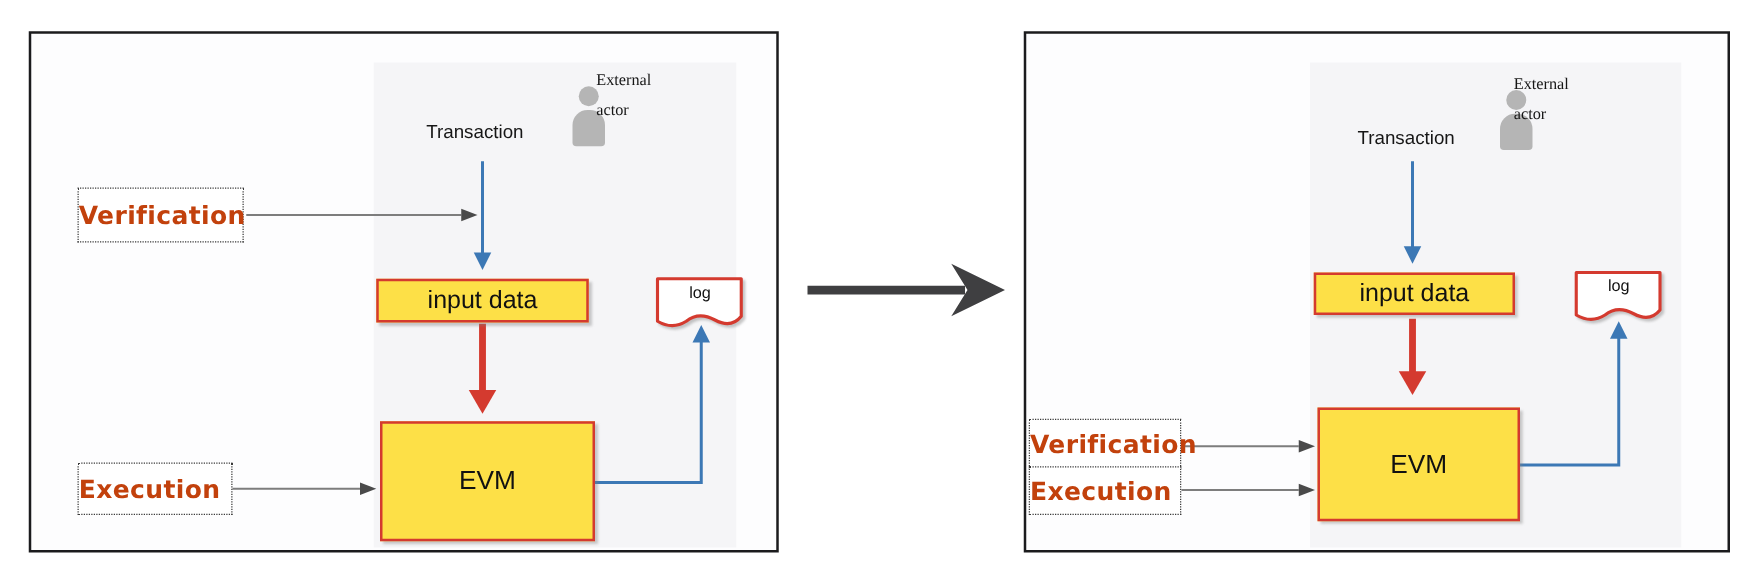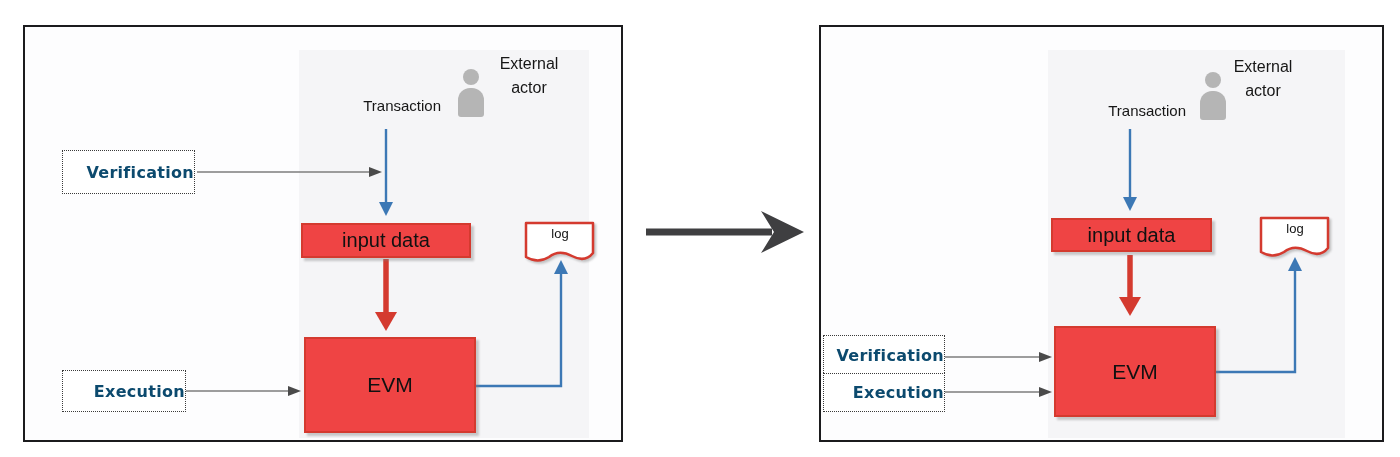--- a/index.html
+++ b/index.html
@@ -11,42 +11,42 @@
     position:absolute; background:#fdfdfe; border:2px solid #1b1b1d;
   }
   .panel-left  { left:23px;  top:25px; width:596px; height:413px; }
   .panel-right { left:819px; top:25px; width:561px; height:413px; }
   .band { position:absolute; background:#f5f5f7; }
   .band-left  { left:274px; top:23px; width:290px; height:388px; }
   .band-right { left:227px; top:23px; width:297px; height:388px; }
   .overlay { position:absolute; left:0; top:0; pointer-events:none; }
 
   .label { position:absolute; color:#161616; font-size:15px; }
-  .center { text-align:right; }
+  .center { text-align:left; }
 
   .redbox {
-    position:absolute; background:#ef4444; border:2.5px solid #d43a2f;
+    position:absolute; background:#fde047; border:2.5px solid #d43a2f;
     display:flex; align-items:center; justify-content:center;
     color:#111; box-shadow:2.5px 2.5px 2px rgba(130,130,130,0.4);
   }
   .input-box { font-size:20px; }
   .evm-box   { font-size:21px; }
 
   .dottedbox {
     position:absolute; background:#ffffff; border:1.5px dotted #3a3a3a;
-    display:flex; align-items:center; justify-content:flex-end;
+    display:flex; align-items:center; justify-content:flex-start;
     font-family:"DejaVu Sans", sans-serif; font-weight:bold;
-    font-size:16px; color:#0c4a6e; letter-spacing:0.3px;
+    font-size:20px; color:#c2410c; letter-spacing:0.3px;
   }
 
   .actor { position:absolute; width:26px; height:48px; }
   .actor .head  { position:absolute; left:5px; top:0; width:16px; height:16px; border-radius:50%; background:#b5b5b5; }
   .actor .torso { position:absolute; left:0;  top:19px; width:26px; height:29px; border-radius:12px 12px 3px 3px; background:#b5b5b5; }
 
-  .actor-label { position:absolute; width:104px; text-align:center; font-size:16px; color:#161616; line-height:24px; }
+  .actor-label { position:absolute; width:104px; font-size:13px; color:#161616; line-height:24px;font-family:Liberation Serif, serif; }
 
   .log { position:absolute; width:74px; height:48px; }
   .log svg { position:absolute; left:0; top:0; filter:drop-shadow(2px 2px 1px rgba(130,130,130,0.45)); }
   .log .log-text { position:absolute; left:0; top:6px; width:100%; text-align:center; font-size:13px; color:#111; }
 </style>
 </head>
 <body>
 
 <div class="canvas">
 

